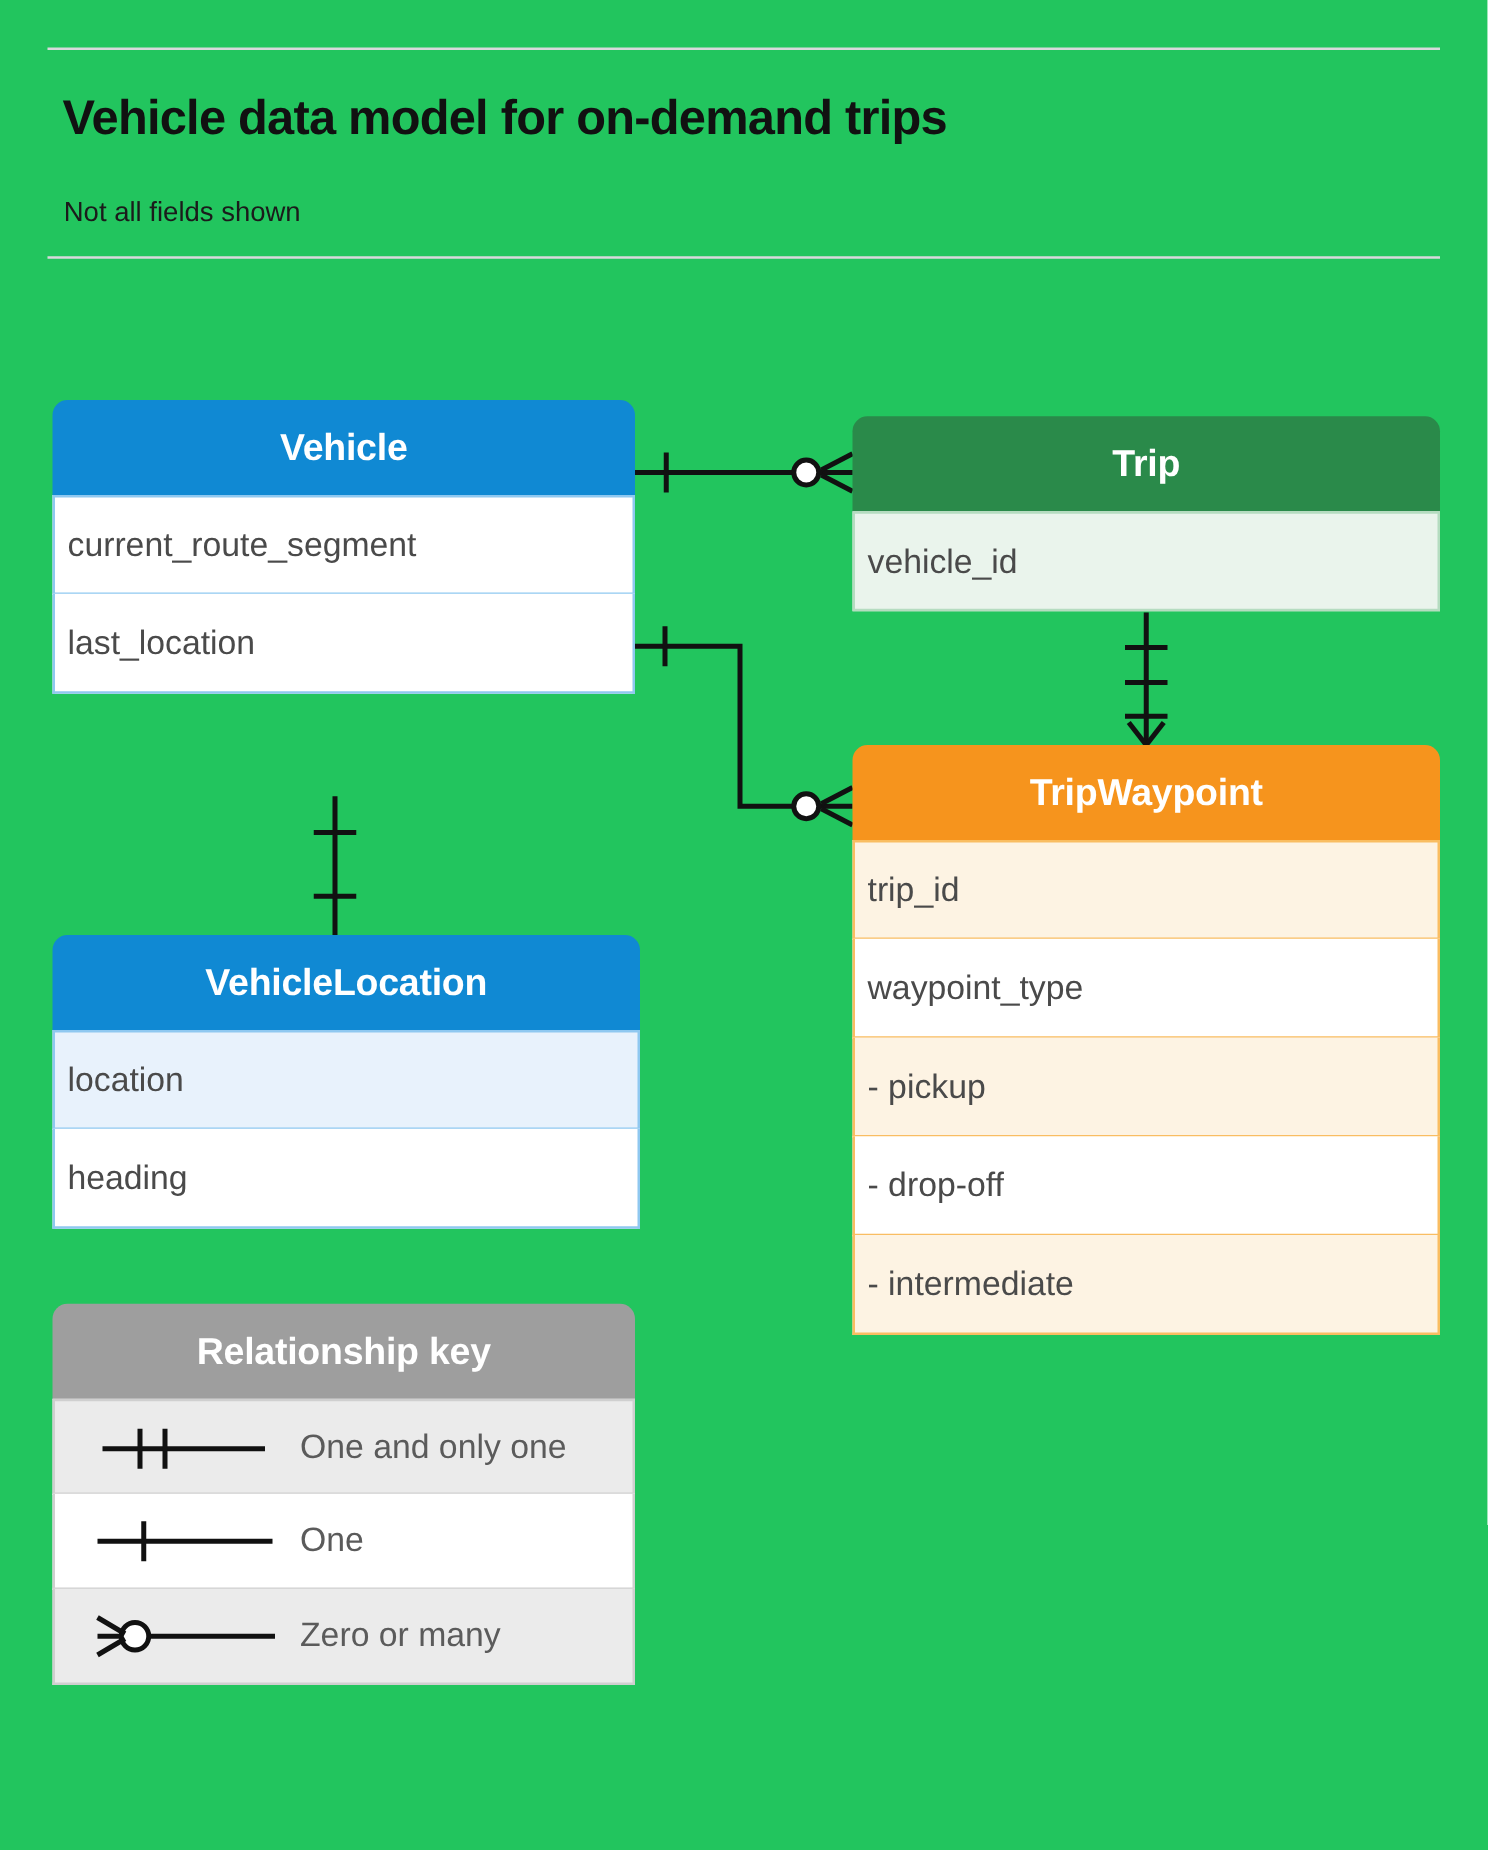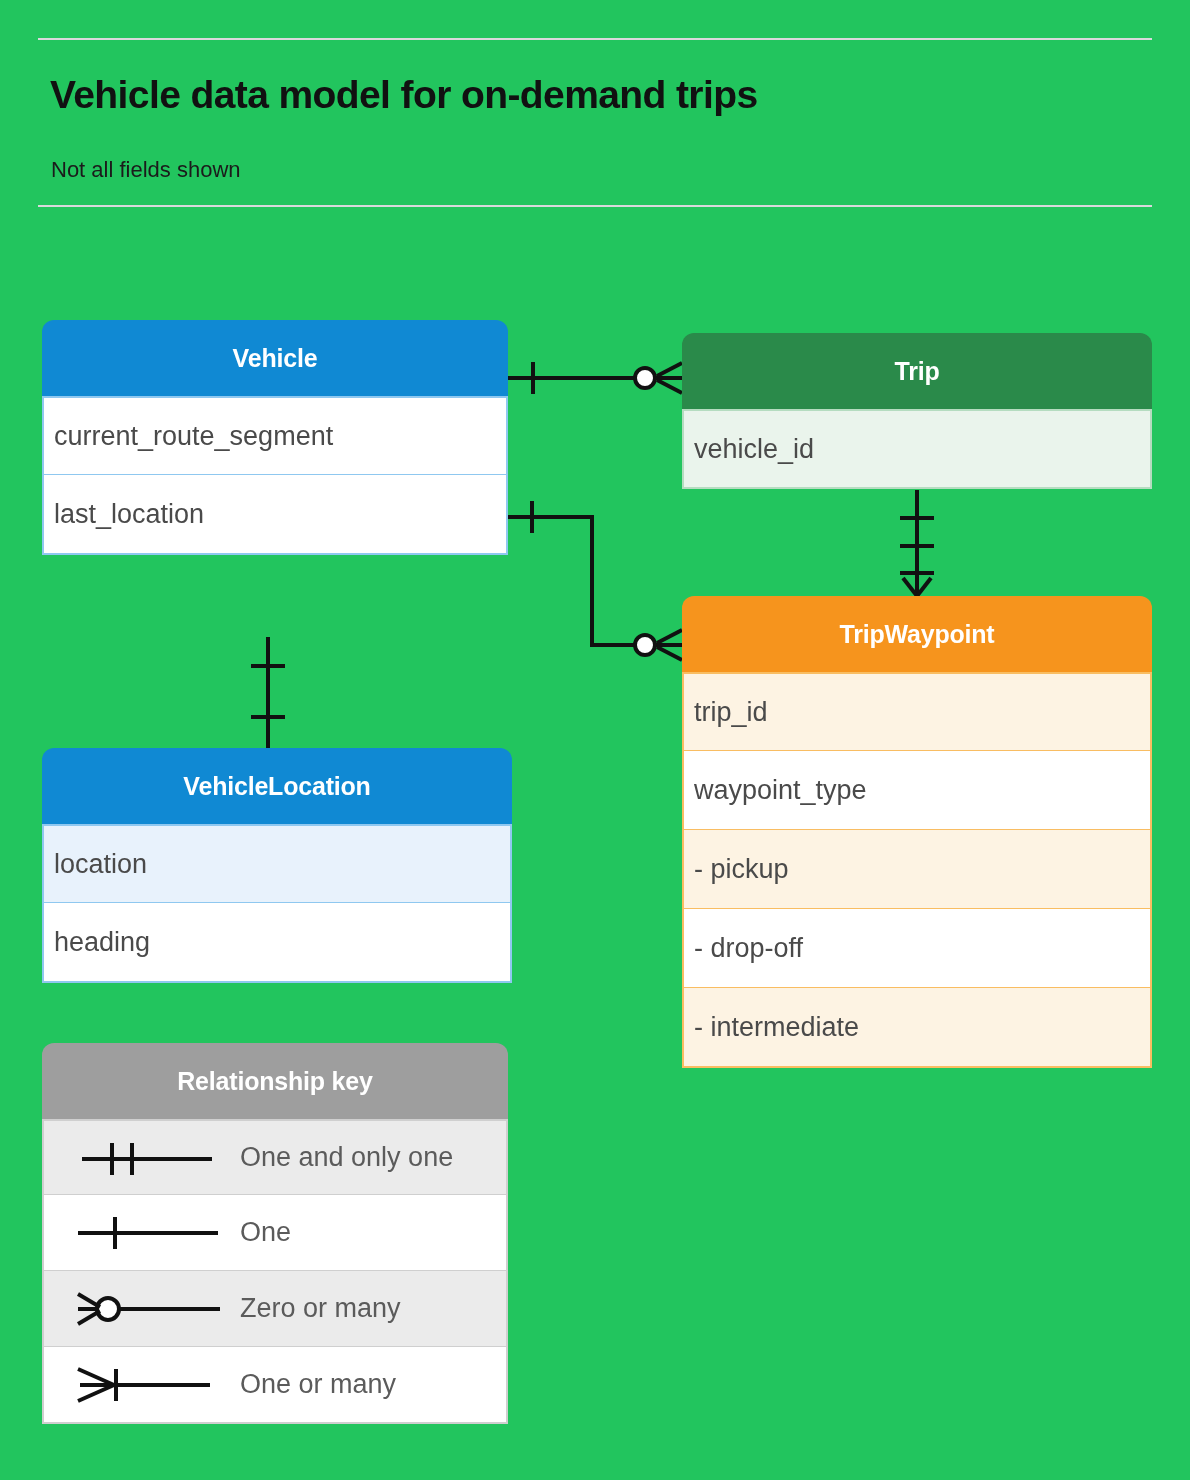--- a/index.html
+++ b/index.html
@@ -53,21 +53,21 @@
     position: absolute;
     border-radius: 12px;
   }
   .entity-header {
     height: 77px;
     border-radius: 12px 12px 0 0;
     display: flex;
     align-items: center;
     justify-content: center;
     color: #ffffff;
-    font-size: 25px;
+    font-size: 30px;
     font-weight: bold;
     letter-spacing: -0.2px;
   }
   .entity-row {
     height: 80px;
     display: flex;
     align-items: center;
     padding-left: 10px;
     font-size: 27px;
     color: #4a4a4a;
@@ -246,28 +246,15 @@
             <circle cx="48" cy="38" r="11" fill="#fff"></circle>
             <line x1="18" y1="23" x2="40" y2="36"></line>
             <line x1="18" y1="53" x2="40" y2="40"></line>
             <line x1="18" y1="38" x2="37" y2="38"></line>
           </g>
         </svg>
       </span>
       <span class="legend-label">Zero or many</span>
     </div>
 
-    <div class="entity-row">
-      <span class="legend-sym">
-        <svg width="180" height="77" viewBox="0 0 180 77">
-          <g stroke="#111" stroke-width="4" fill="none">
-            <line x1="20" y1="38" x2="150" y2="38"></line>
-            <line x1="18" y1="22" x2="54" y2="38"></line>
-            <line x1="18" y1="54" x2="54" y2="38"></line>
-            <line x1="56" y1="22" x2="56" y2="54"></line>
-          </g>
-        </svg>
-      </span>
-      <span class="legend-label">One or many</span>
-    </div>
   </div>
 
 </div>
 
 </body></html>

